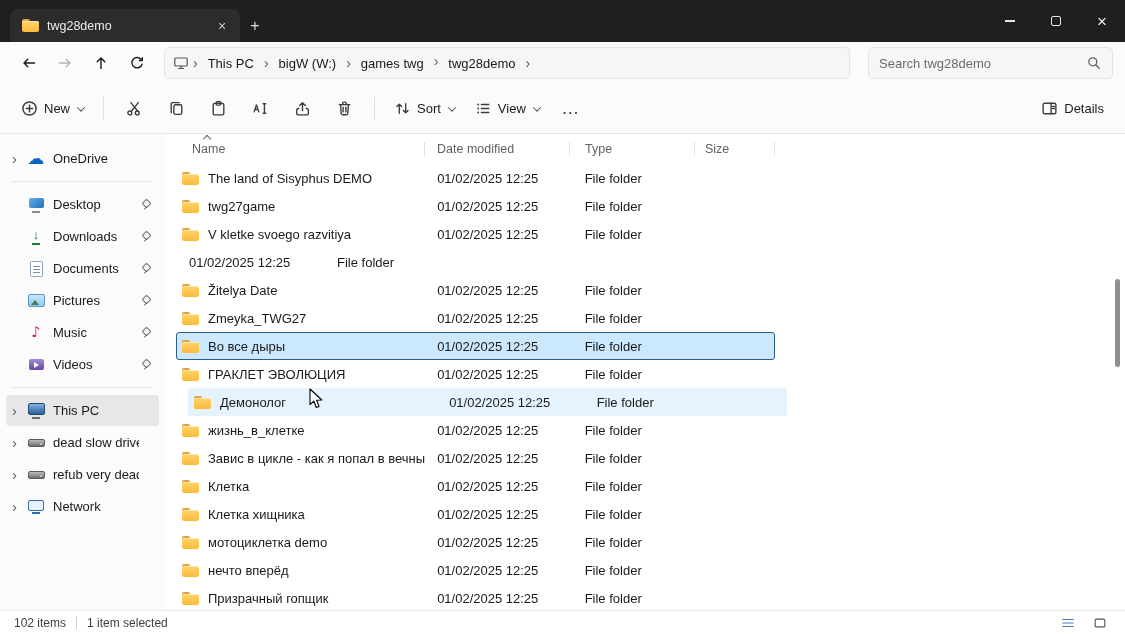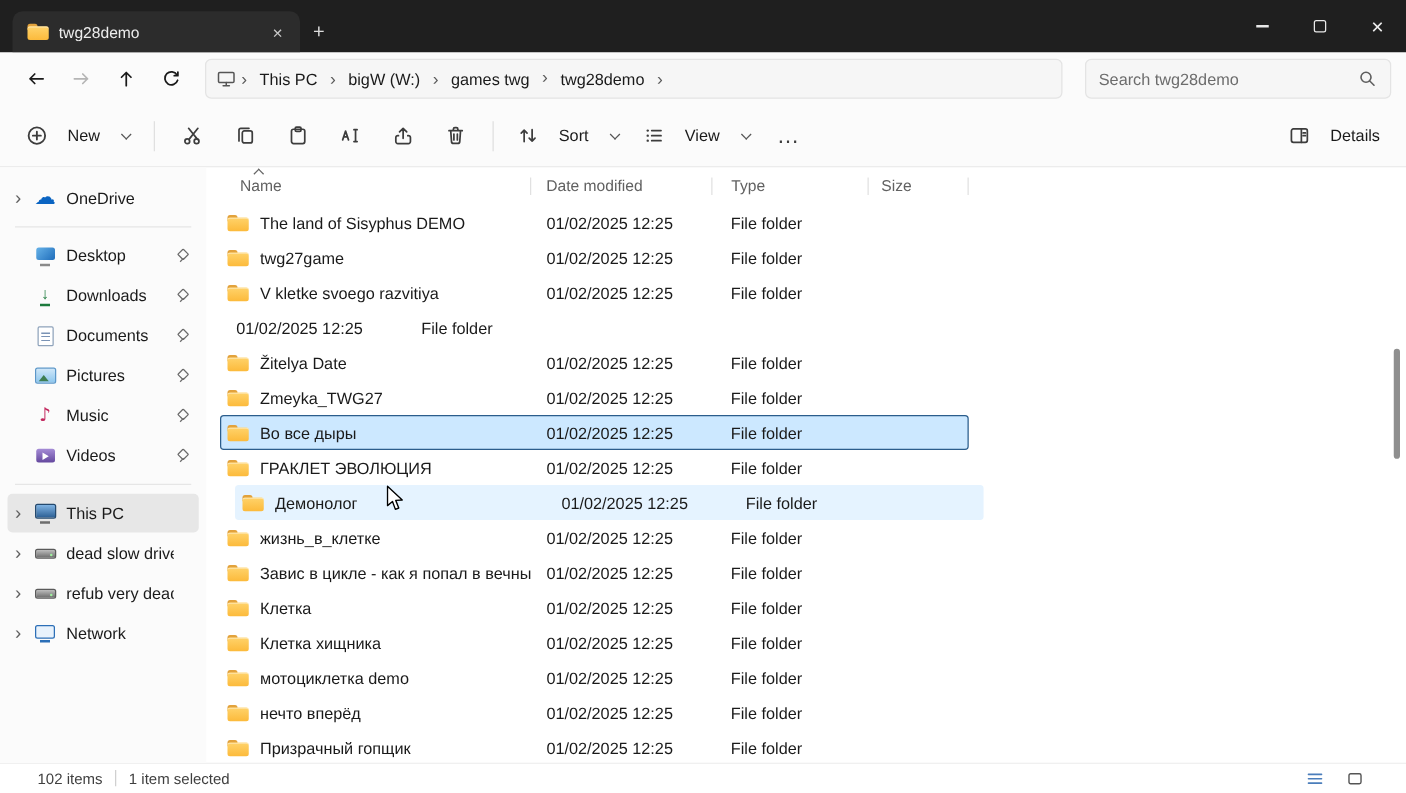--- a/index.html
+++ b/index.html
@@ -36,21 +36,21 @@
   .crumb-sep::before { content:"\203A"; }
   .searchbox { width:245px; height:32px; margin-left:16px; background:#f6f6f6; border:1px solid #e4e4e4;
                border-radius:5px; display:flex; align-items:center; padding:0 10px; }
   .searchbox input { flex:1; border:none; outline:none; background:transparent; font:inherit; color:#1a1a1a; }
   .searchbox input::placeholder { color:#6c6c6c; }
   .search-icon { color:#5f5f5f; }
 
   
   .toolbar { flex:0 0 50px; background:#fbfbfb; border-bottom:1px solid #e8e8e8;
              display:flex; align-items:center; padding:0 12px; gap:2px; }
-  .tool-btn { height:36px; border-radius:4px; display:flex; align-items:center; gap:16px; padding:0 9px; color:#1a1a1a; }
+  .tool-btn { height:36px; border-radius:4px; display:flex; align-items:center; gap:6px; padding:0 9px; color:#1a1a1a; }
   .tool-icon-btn { width:40px; justify-content:center; padding:0; }
   .svg17 { width:17px; height:17px; display:block; color:#3d3d3d; }
   .chevd { width:6px; height:6px; border-right:1.3px solid #555; border-bottom:1.3px solid #555;
            transform:rotate(45deg) translate(-1px,-1px); margin-left:2px; }
   .tdivider { width:1px; height:24px; background:#e0e0e0; margin:0 8px; }
   .more-glyph { font-size:18px; letter-spacing:1px; color:#3d3d3d; line-height:0.4; }
   .toolbar-spacer { flex:1; }
 
   
   .content { flex:1; min-height:0; display:flex; position:relative; background:#fff; }
@@ -135,21 +135,21 @@
        background:#e2a23c; border-radius:2px 2px 0 0; }
   .folder-icon::after { content:""; position:absolute; top:2px; left:0; width:17px; height:11px;
        background:linear-gradient(#ffd36b,var(--folder,#fcba3b)); border-radius:2px;
        box-shadow:inset 0 1px 0 rgba(255,255,255,.45); }
 
   .scroll-thumb { position:absolute; right:5px; top:145px; width:5px; height:88px;
        background:#8f8f8f; border-radius:3px; }
 
   
   .statusbar { flex:0 0 24px; border-top:1px solid #ececec; display:flex; align-items:center;
-       padding:0 30px; font-size:12px; color:#3f3f3f; gap:10px; background:#fff; }
+       padding:0 14px; font-size:12px; color:#3f3f3f; gap:10px; background:#fff; }
   .status-sep { width:1px; height:13px; background:#d0d0d0; }
   .status-spacer { flex:1; }
   .statusview { width:22px; height:18px; display:flex; align-items:center; justify-content:center; border-radius:3px; }
   .svg14 { width:14px; height:14px; display:block; }
 
   
   .cursor { position:absolute; left:309px; top:388px; pointer-events:none; z-index:50; }
 </style>
 </head>
 <body>

